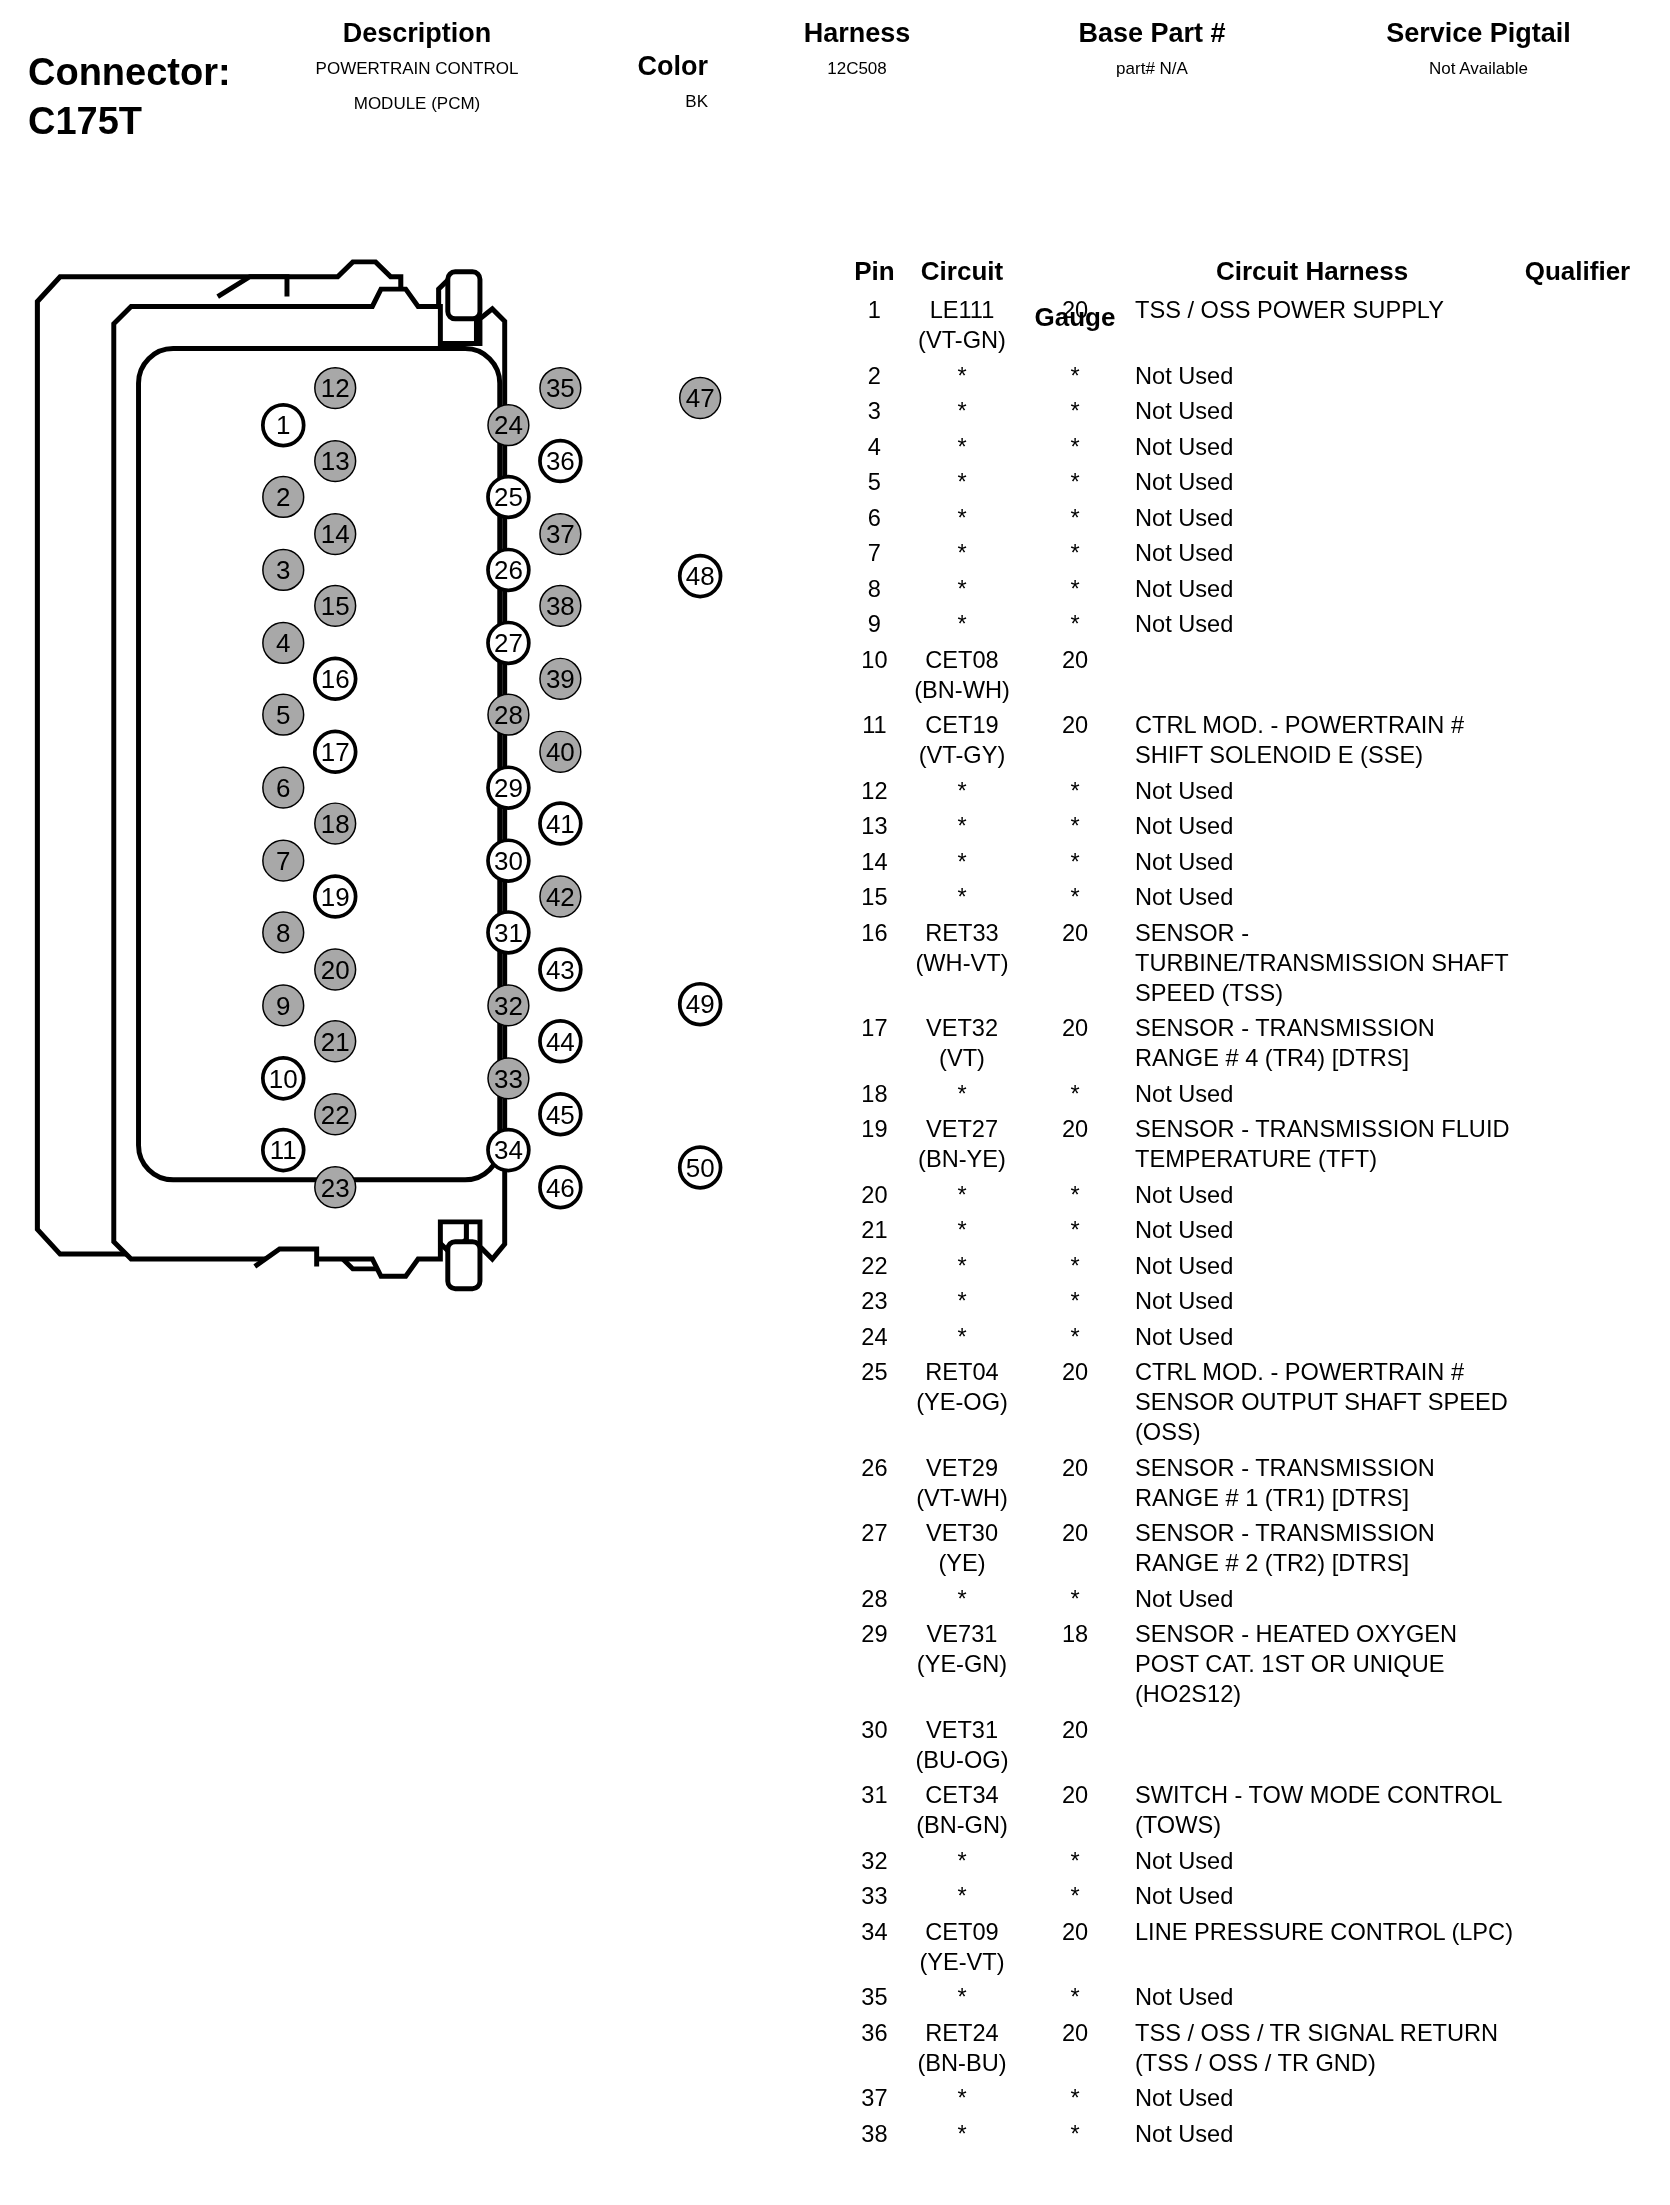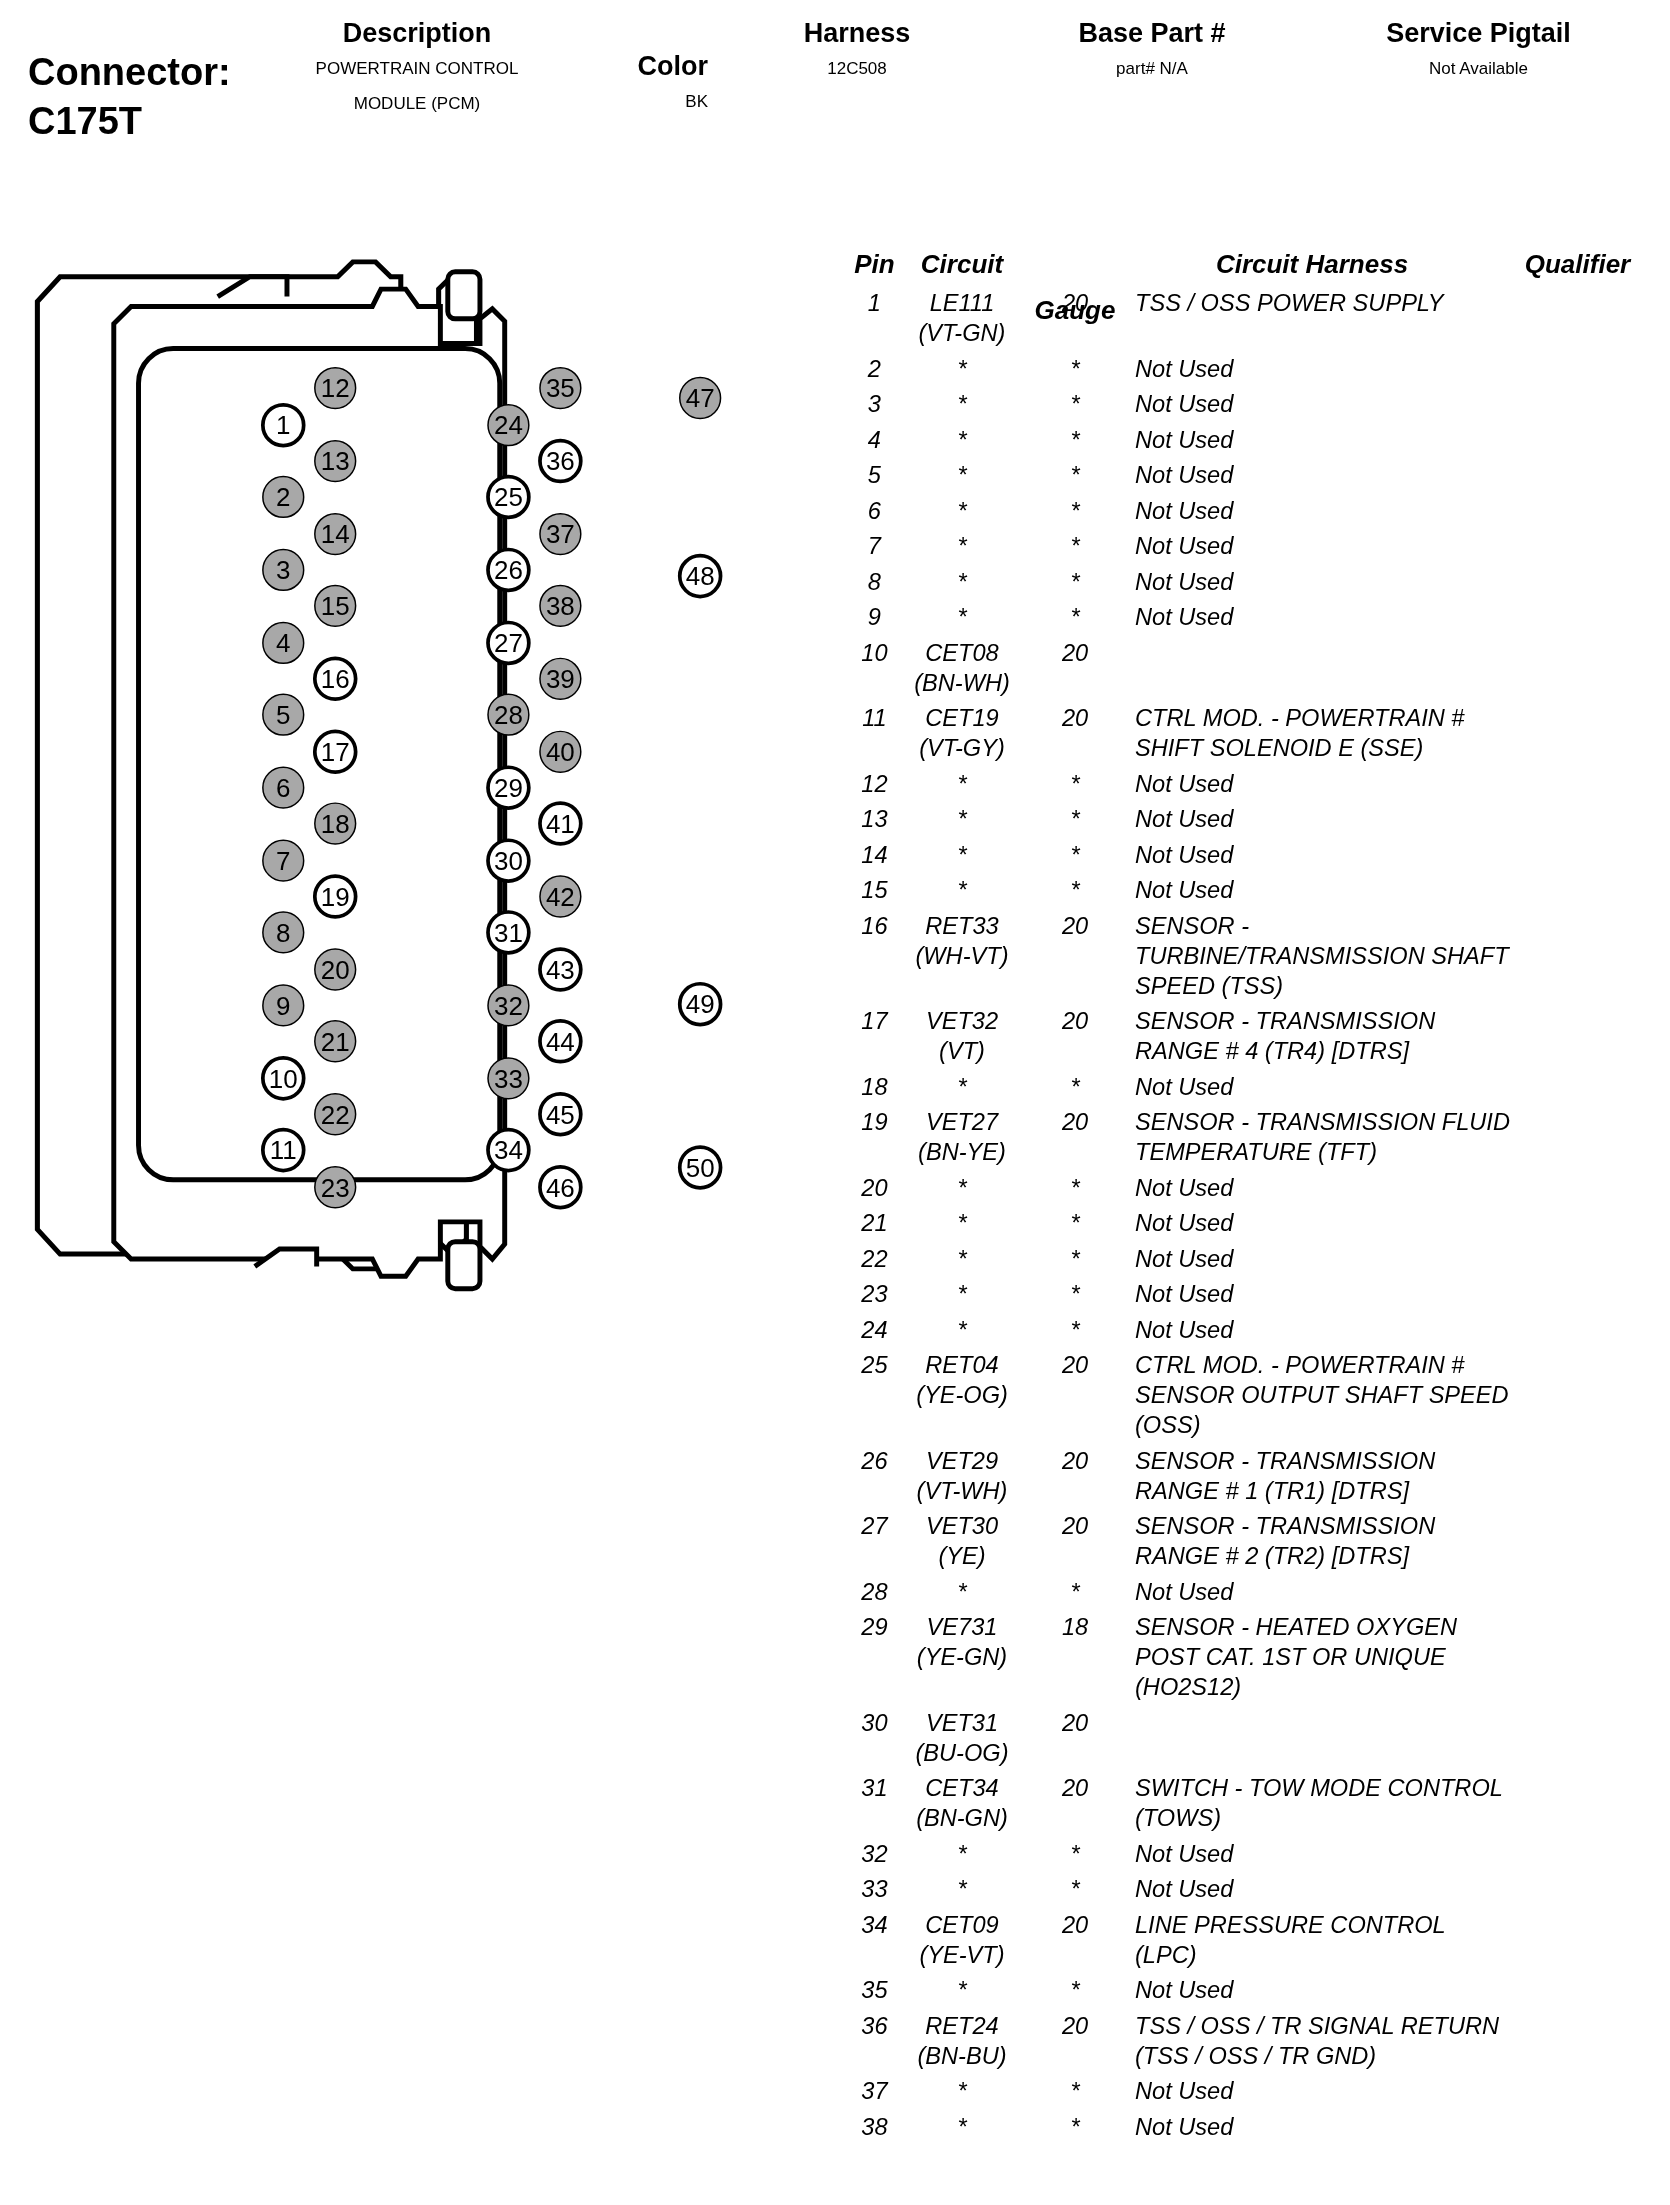--- a/index.html
+++ b/index.html
@@ -82,23 +82,22 @@
     height: 1101px;
   }
   #connector-drawing svg {
     display: block;
   }
 
   
   #pin-table {
     position: absolute;
     left: 842px;
-    top: 249px;
+    top: 256px;
     width: 818px;
-    font-style: italic;
   }
   #pin-table .thead {
     position: relative;
     height: 39px;
     font-size: 26px;
     font-weight: bold;
   }
   #pin-table .thead span {
     position: absolute;
     white-space: nowrap;

